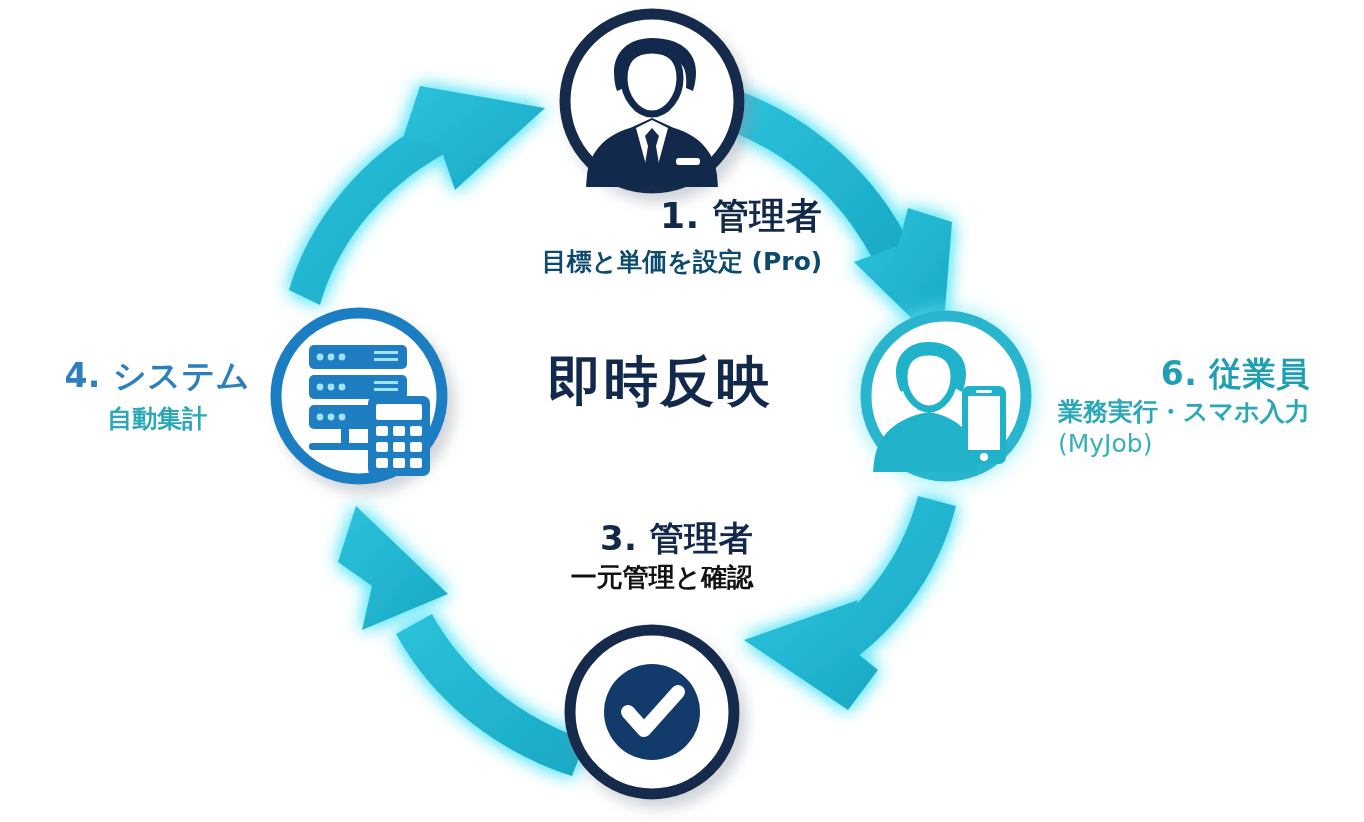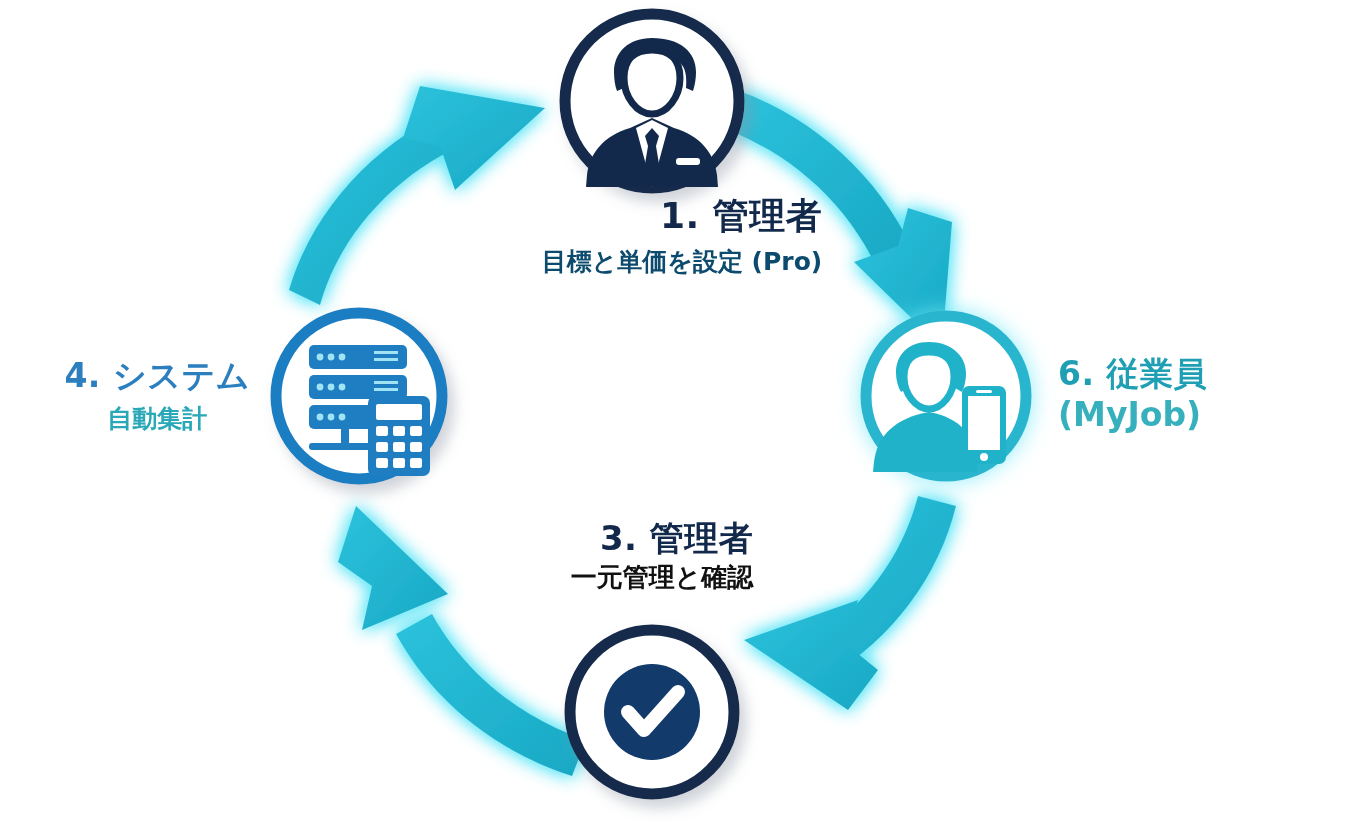--- a/index.html
+++ b/index.html
@@ -63,23 +63,23 @@
   #label-employee .label-title {
     font-size: 33px;
     color: #1f9fb4;
   }
   #label-employee .label-sub {
     font-size: 25px;
     color: #2aa8b8;
     margin-top: 5px;
   }
   #label-employee .label-sub2 {
-    font-size: 33px;
+    font-size: 25px;
     color: #37b0bd;
-    font-weight: 700;
+    font-weight: 400;
     margin-top: 4px;
   }
   
   #label-manager-bottom {
     left: 662px;
     top: 519px;
     transform: translateX(-50%);
     text-align: center;
   }
   #label-manager-bottom .label-title {
@@ -298,28 +298,30 @@
         <rect x="376" y="442" width="12" height="10" rx="2" fill="#ffffff"></rect>
         <rect x="393" y="442" width="12" height="10" rx="2" fill="#ffffff"></rect>
         <rect x="410" y="442" width="12" height="10" rx="2" fill="#ffffff"></rect>
         <rect x="376" y="458" width="12" height="10" rx="2" fill="#ffffff"></rect>
         <rect x="393" y="458" width="12" height="10" rx="2" fill="#ffffff"></rect>
         <rect x="410" y="458" width="12" height="10" rx="2" fill="#ffffff"></rect>
       </g>
     </g>
   </svg>
 
+  <div class="label-block" id="label-center">即時反映</div>
 
   <div class="label-block" id="label-manager-top">
     <div class="label-title">1. 管理者</div>
     <div class="label-sub">目標と単価を設定 (Pro)</div>
   </div>
 
   <div class="label-block" id="label-employee">
     <div class="label-title">6. 従業員</div>
+    <div class="label-sub">業務実行・スマホ入力</div>
     <div class="label-sub2">(MyJob)</div>
   </div>
 
   <div class="label-block" id="label-manager-bottom">
     <div class="label-title">3. 管理者</div>
     <div class="label-sub">一元管理と確認</div>
   </div>
 
   <div class="label-block" id="label-system">
     <div class="label-title">4. システム</div>

